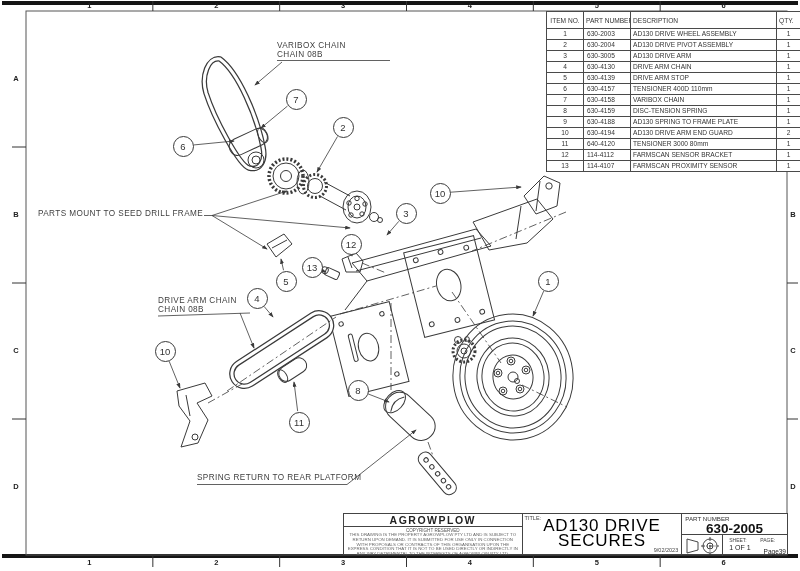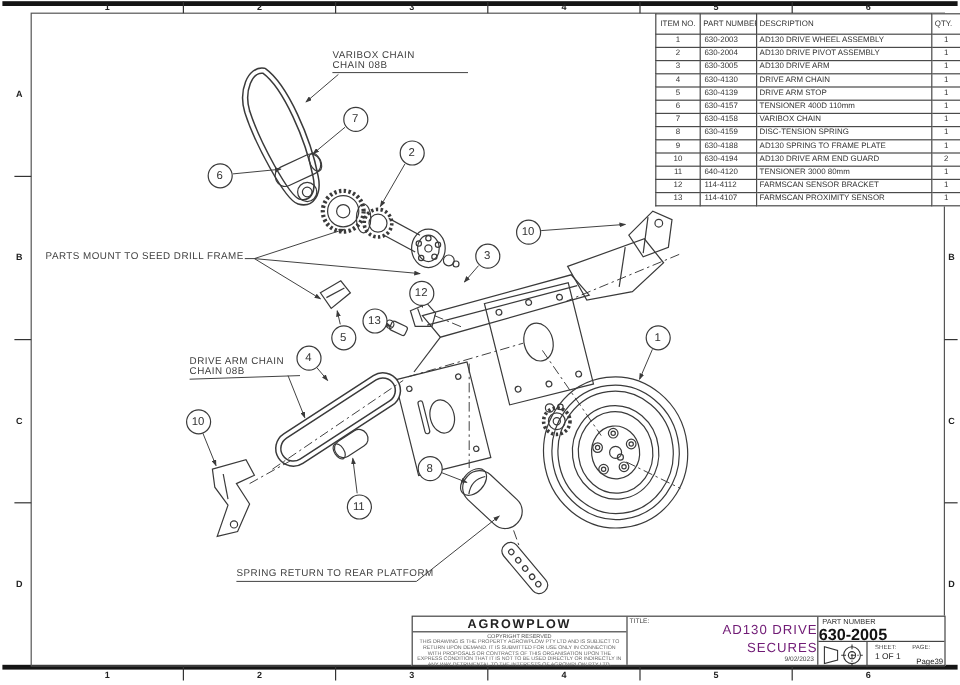--- a/index.html
+++ b/index.html
@@ -33,26 +33,26 @@
       border:1px solid #444;box-sizing:border-box;background:#fff;}
   .tb-col{box-sizing:border-box;height:100%;position:relative;}
   .tb-company{width:179px;border-right:1px solid #444;}
   .tb-title{width:160px;border-right:1px solid #444;}
   .tb-part{width:105px;}
   .company-name{height:12px;border-bottom:1px solid #444;text-align:center;font-weight:bold;
       font-size:10.5px;line-height:12px;letter-spacing:1.5px;color:#222;}
   .copyright-head{text-align:center;font-size:4.6px;line-height:5px;margin-top:1px;color:#555;}
   .copyright-body{text-align:center;font-size:4.4px;line-height:4.8px;color:#666;padding:0 3px;}
   .title-label{position:absolute;left:2px;top:1px;font-size:5.5px;color:#444;}
-  .title-main{position:absolute;left:0;top:4px;width:100%;text-align:right;font-size:11px;
-      line-height:15px;letter-spacing:.8px;color:#701a75;}
+  .title-main{position:absolute;left:0;top:4px;width:100%;text-align:center;font-size:17px;
+      line-height:15px;letter-spacing:.8px;color:#000000;}
   .title-date{position:absolute;right:3px;bottom:1px;font-size:5.5px;color:#444;}
   .pn-top{height:20px;border-bottom:1px solid #444;position:relative;}
   .pn-label{position:absolute;left:3px;top:1px;font-size:6.2px;color:#333;}
-  .pn-value{position:absolute;left:0;top:7px;width:100%;text-align:left;font-weight:bold;font-size:13.5px;color:#111;}
+  .pn-value{position:absolute;left:0;top:7px;width:100%;text-align:center;font-weight:bold;font-size:13.5px;color:#111;}
   .pn-bottom{height:21px;display:flex;}
   .proj-cell{width:40px;border-right:1px solid #444;display:flex;align-items:center;justify-content:center;}
   .sheet-cell{flex:1;position:relative;}
   .sheet-label{position:absolute;left:6px;top:2px;font-size:5px;color:#444;}
   .page-label{position:absolute;left:37px;top:2px;font-size:5px;color:#444;}
   .sheet-value{position:absolute;left:6px;top:9px;font-size:7px;color:#222;}
   .page-value{position:absolute;right:1px;bottom:1px;font-size:6.5px;color:#222;}
 </style>
 </head>
 <body>

